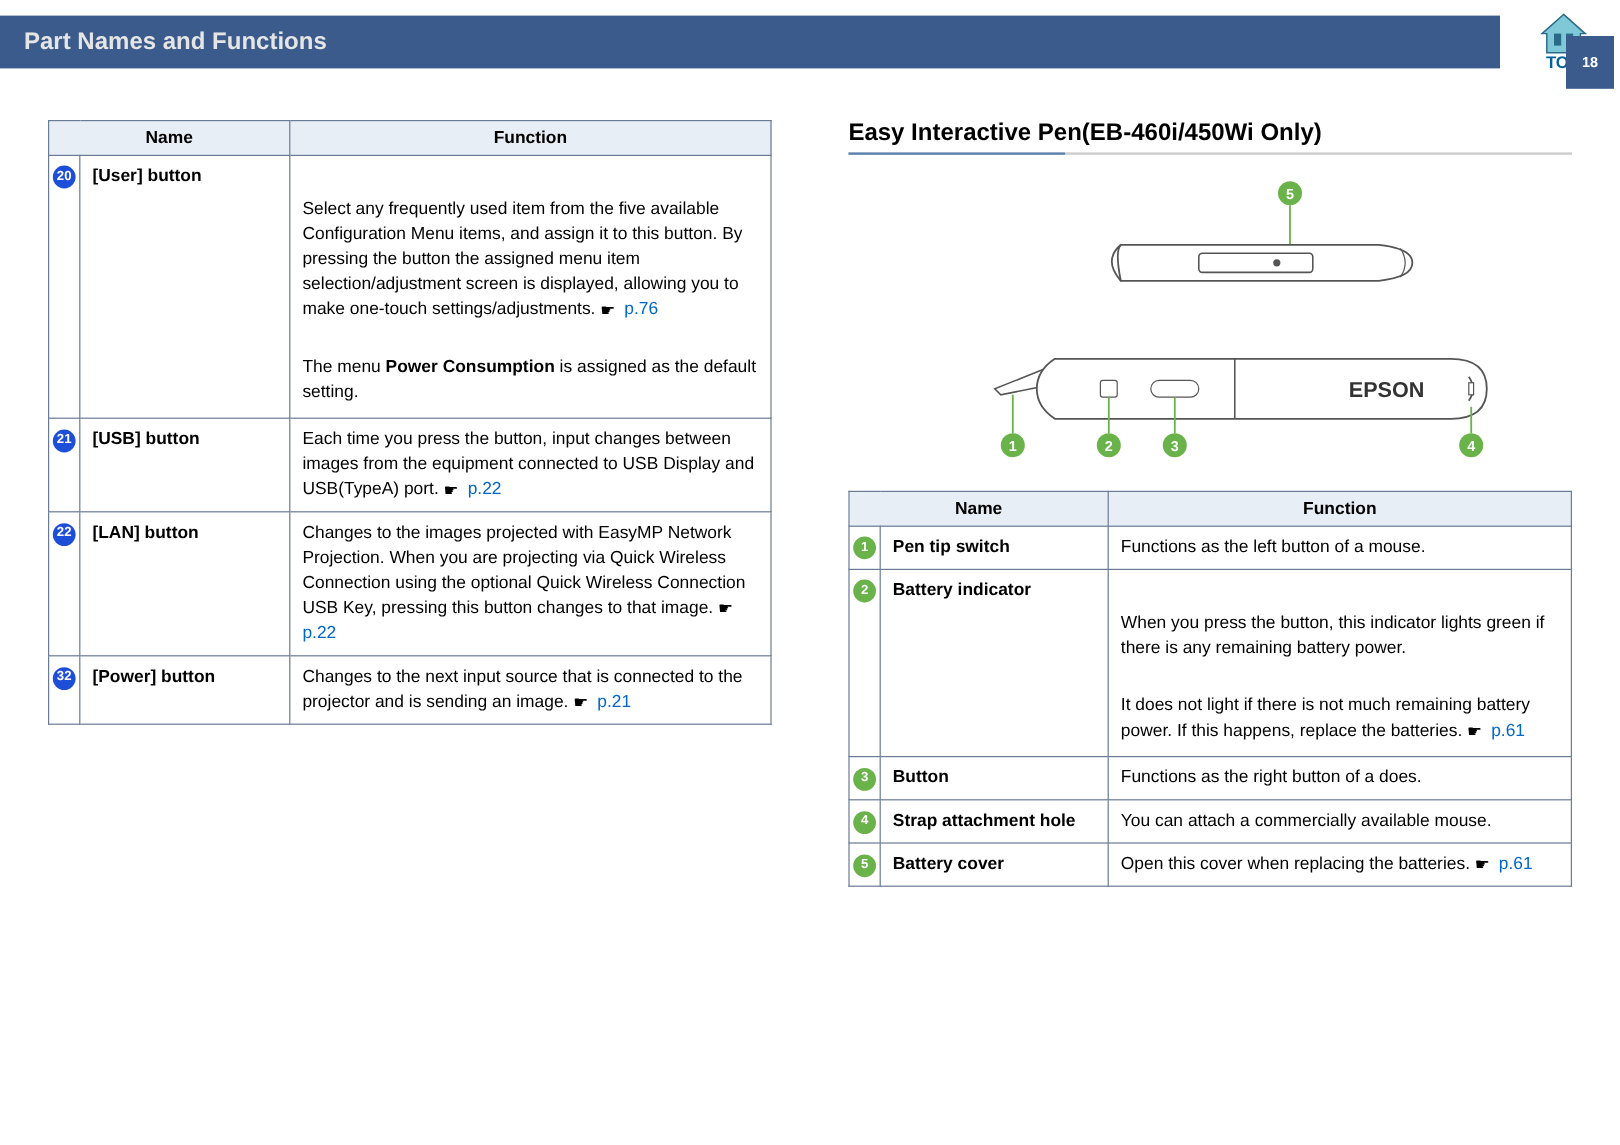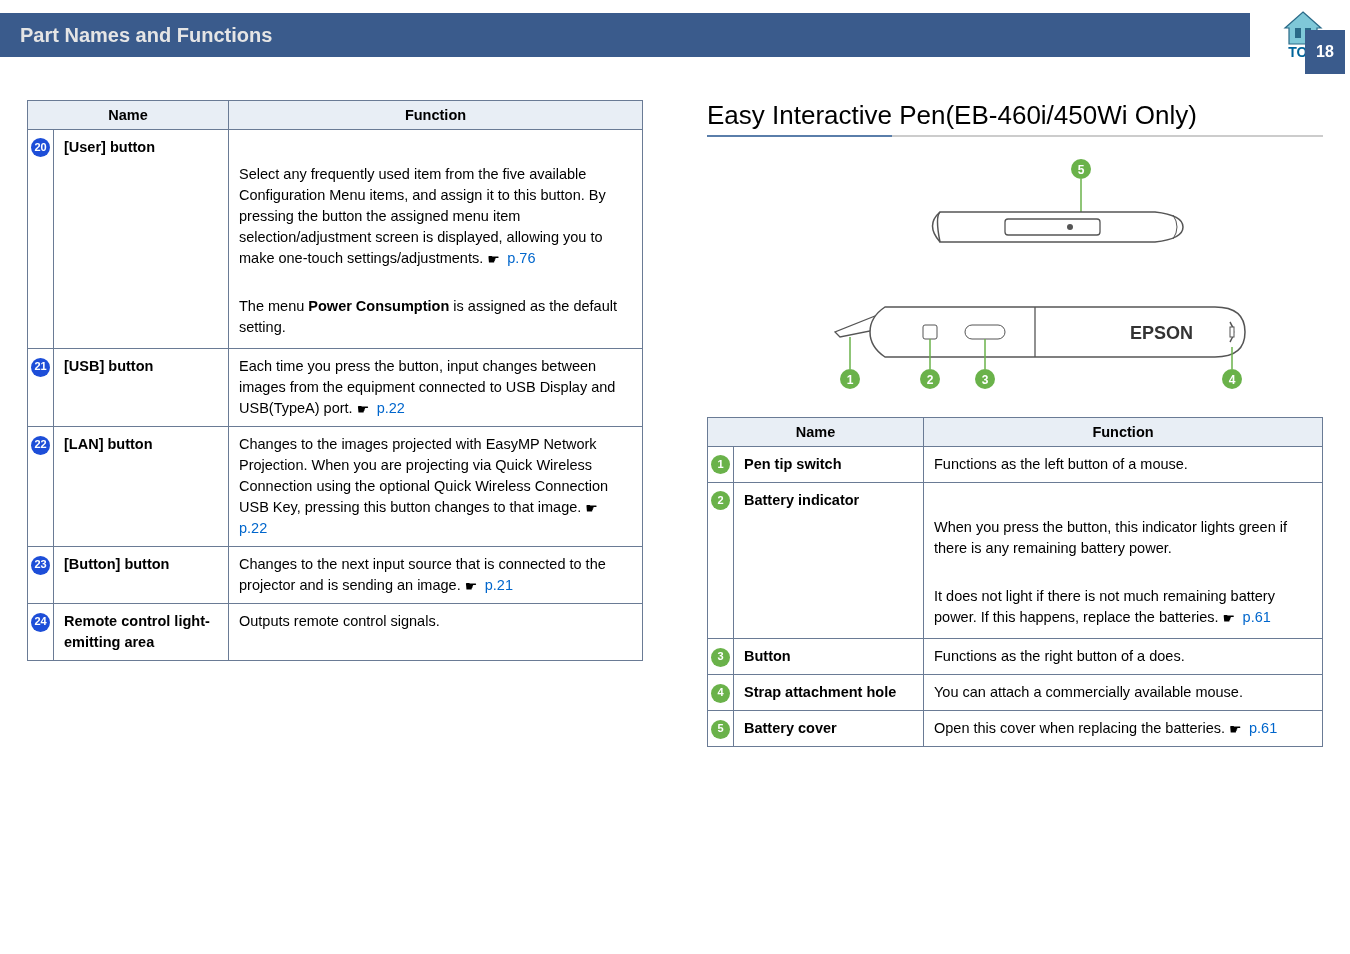--- a/index.html
+++ b/index.html
@@ -52,26 +52,26 @@
       position: absolute;
       right: 5px;
       top: 30px;
       background: #3a5b8c;
       color: #fff;
       width: 40px;
       height: 44px;
       display: flex;
       align-items: center;
       justify-content: center;
-      font-size: 16px;
+      font-size: 12px;
       font-weight: bold;
     }
     .content {
       display: flex;
-      padding: 30px 27px;
+      padding: 30px 40px;
       gap: 64px;
     }
     .column {
       flex: 1;
     }
     table {
       border-collapse: collapse;
       width: 100%;
       font-size: 14.5px;
     }
@@ -126,22 +126,22 @@
     }
     .hand-icon::before {
       content: "☛";
       font-size: 14px;
       color: #000;
       position: absolute;
       left: 0;
       top: -4px;
     }
     .section-title {
-      font-size: 26px;
-      font-weight: normal;
+      font-size: 20px;
+      font-weight: bold;
       margin-bottom: 4px;
     }
     .section-underline {
       height: 2px;
       background: linear-gradient(to right, #5a7eaa 0%, #5a7eaa 30%, #ccc 30%, #ccc 100%);
       margin-bottom: 20px;
     }
     .pen-diagram {
       display: flex;
       justify-content: center;
@@ -190,31 +190,24 @@
         </td>
       </tr>
       <tr>
         <td class="num-cell"><span class="circle-num grey">22</span></td>
         <td class="name-cell">[LAN] button</td>
         <td class="func-cell">
           <span>Changes to the images projected with EasyMP Network Projection. When you are projecting via Quick Wireless Connection using the optional Quick Wireless Connection USB Key, pressing this button changes to that image. </span><span class="hand-icon"></span> <span class="link">p.22</span>
         </td>
       </tr>
       <tr>
-        <td class="num-cell"><span class="circle-num grey">23</span></td>
-        <td class="name-cell">[Button] button</td>
+        <td class="num-cell"><span class="circle-num grey">32</span></td>
+        <td class="name-cell">[Power] button</td>
         <td class="func-cell">
           <span>Changes to the next input source that is connected to the projector and is sending an image. </span><span class="hand-icon"></span> <span class="link">p.21</span>
-        </td>
-      </tr>
-      <tr>
-        <td class="num-cell"><span class="circle-num grey">24</span></td>
-        <td class="name-cell">Remote control light-emitting area</td>
-        <td class="func-cell">
-          <span>Outputs remote control signals.</span>
         </td>
       </tr>
     </tbody>
       </table>
   </div>
 
   <div class="column">
     <div class="section-title">Easy Interactive Pen(EB-460i/450Wi Only)</div>
     <div class="section-underline"></div>
 

